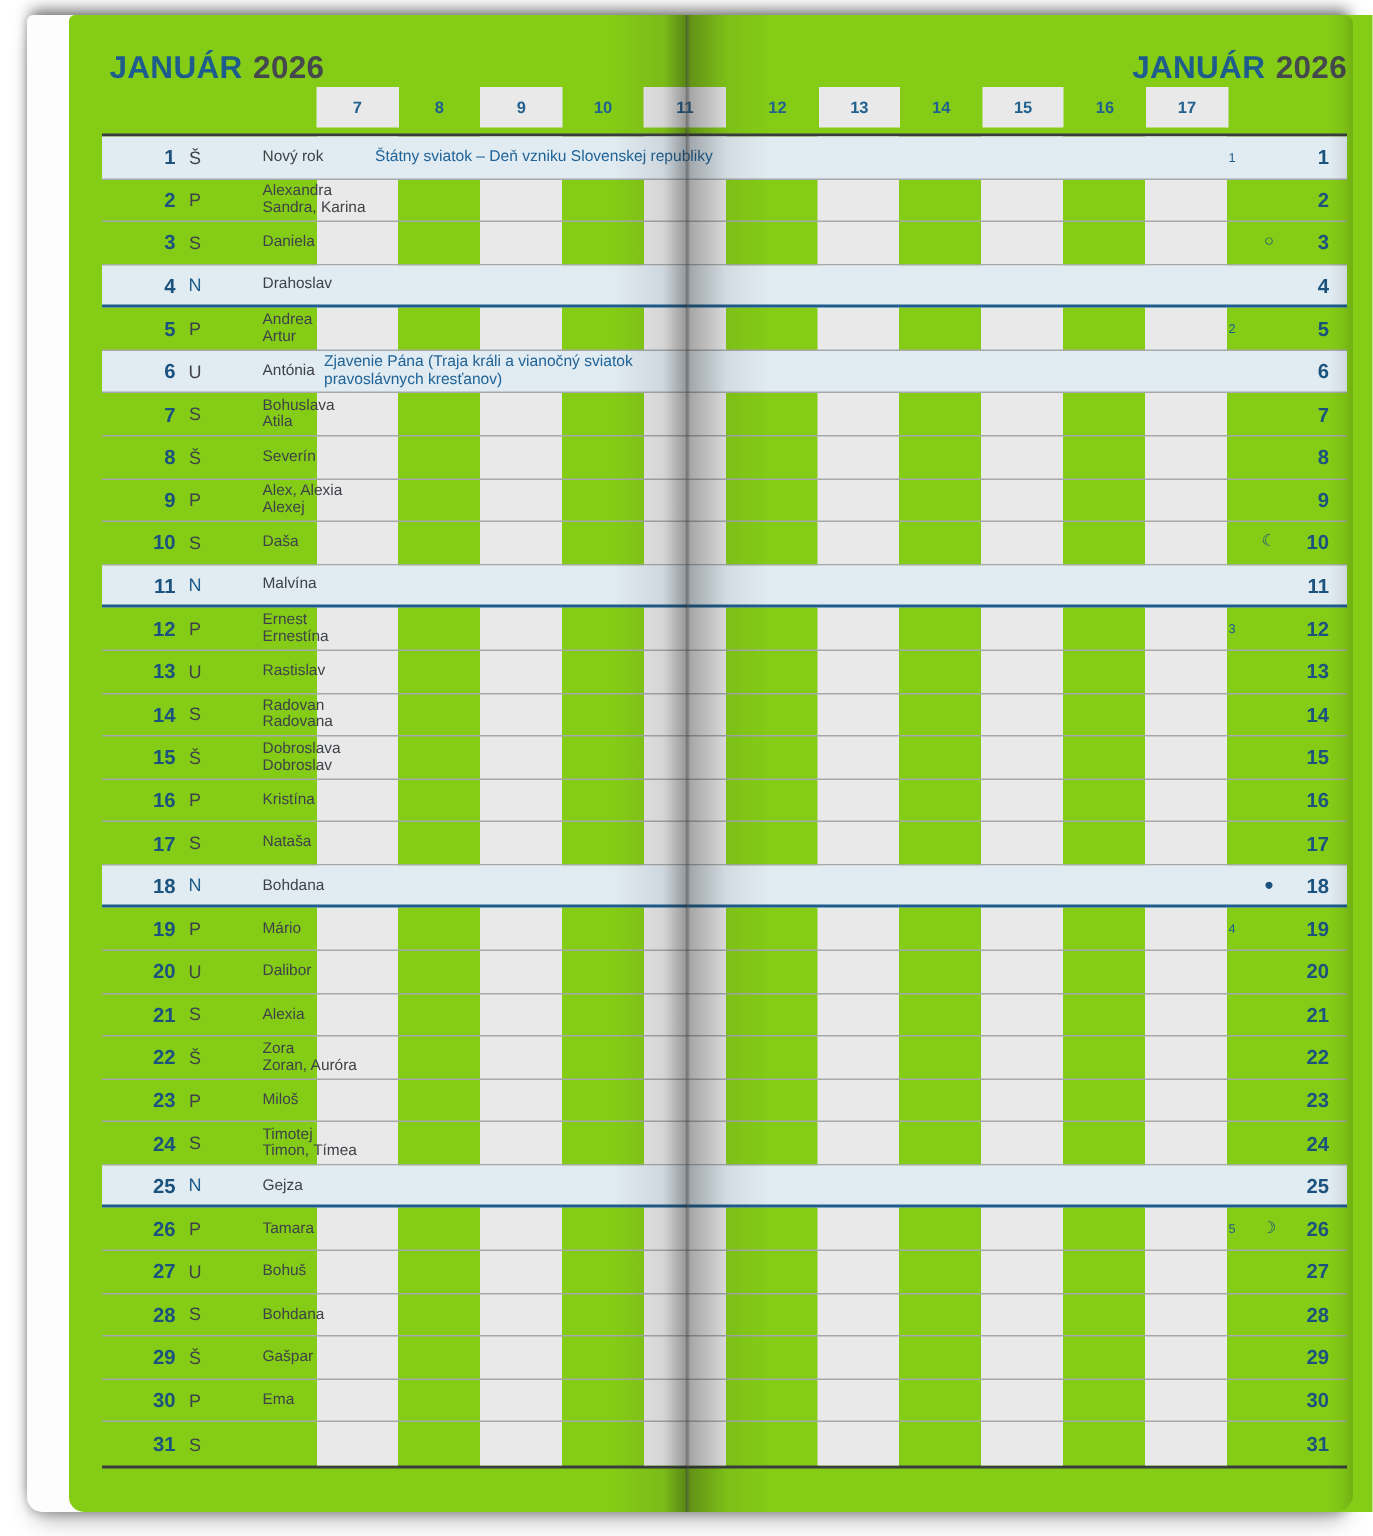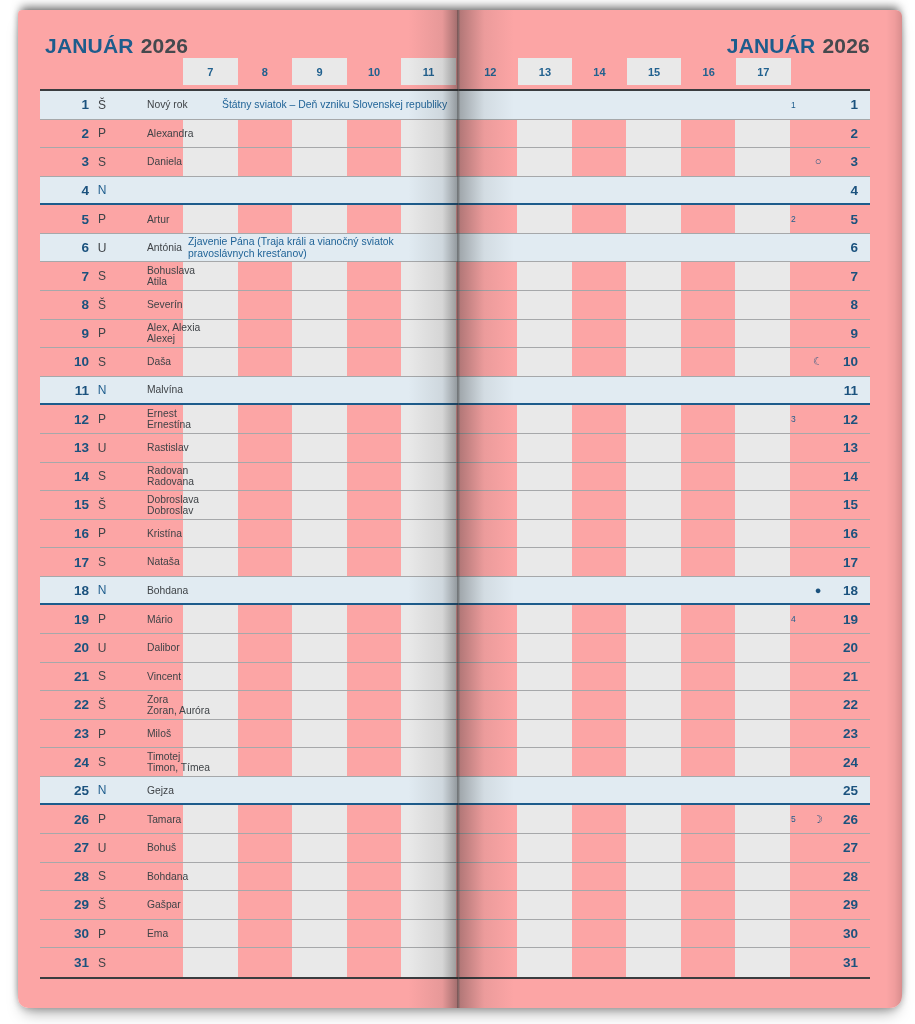--- a/index.html
+++ b/index.html
@@ -7,21 +7,21 @@
               font-family:"Liberation Sans", sans-serif; }
   body { position:relative; }
 
   
   .spread { position:absolute; left:18px; top:10px; width:884px; height:998px;
             background:#fdfdfd; border-radius:4px 6px 12px 10px;
             box-shadow: 0 -6px 10px -3px rgba(0,0,0,0.55),
                         0 10px 16px -6px rgba(0,0,0,0.35),
                         0 2px 6px rgba(0,0,0,0.18); }
 
-  .page { position:absolute; top:0; height:100%; background:#fca5a5; }
+  .page { position:absolute; top:0; height:100%; background:#84cc16;margin-left:28px; }
   .page-left  { left:0;     width:440px; border-radius:4px 0 0 10px; }
   .page-right { left:440px; width:444px; border-radius:0 6px 12px 0; }
 
   
   .title { position:absolute; top:24px; font-size:21px; font-weight:bold; letter-spacing:.2px; white-space:nowrap; }
   .title .m { color:#1d5c8c; }
   .title .y { color:#45494e; margin-left:7px; }
   .title-left  { left:27px; }
   .title-right { right:32px; }
 
@@ -102,37 +102,42 @@
             <div class="names">
               <div>Nový rok</div>
             </div>
             <div class="note indent">Štátny sviatok – Deň vzniku Slovenskej republiky</div>
           </div>
           <div class="row">
             <div class="dnum">2</div>
             <div class="dletter">P</div>
             <div class="names">
               <div>Alexandra</div>
+              <div>Sandra, Karina</div>
             </div>
           </div>
           <div class="row">
             <div class="dnum">3</div>
             <div class="dletter">S</div>
             <div class="names">
               <div>Daniela</div>
             </div>
           </div>
           <div class="row hl wsep">
             <div class="dnum">4</div>
             <div class="dletter sun">N</div>
+            <div class="names">
+              <div>Drahoslav</div>
+            </div>
           </div>
           <div class="row">
             <div class="dnum">5</div>
             <div class="dletter">P</div>
             <div class="names">
+              <div>Andrea</div>
               <div>Artur</div>
             </div>
           </div>
           <div class="row hl">
             <div class="dnum">6</div>
             <div class="dletter">U</div>
             <div class="names">
               <div>Antónia</div>
             </div>
             <div class="note">Zjavenie Pána (Traja králi a vianočný sviatok pravoslávnych kresťanov)</div>
@@ -237,21 +242,21 @@
             <div class="dnum">20</div>
             <div class="dletter">U</div>
             <div class="names">
               <div>Dalibor</div>
             </div>
           </div>
           <div class="row">
             <div class="dnum">21</div>
             <div class="dletter">S</div>
             <div class="names">
-              <div>Vincent</div>
+              <div>Alexia</div>
             </div>
           </div>
           <div class="row">
             <div class="dnum">22</div>
             <div class="dletter">Š</div>
             <div class="names">
               <div>Zora</div>
               <div>Zoran, Auróra</div>
             </div>
           </div>

